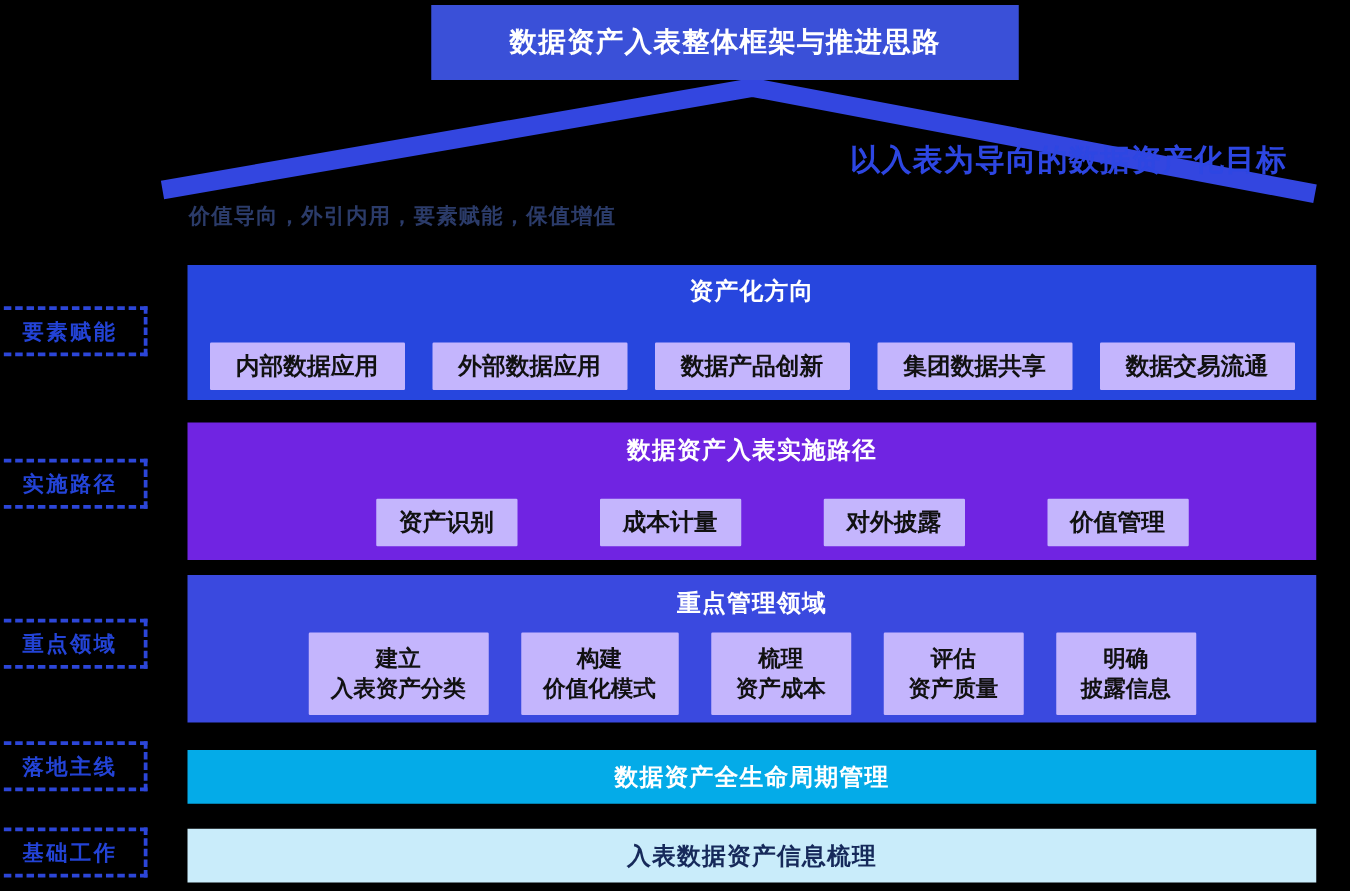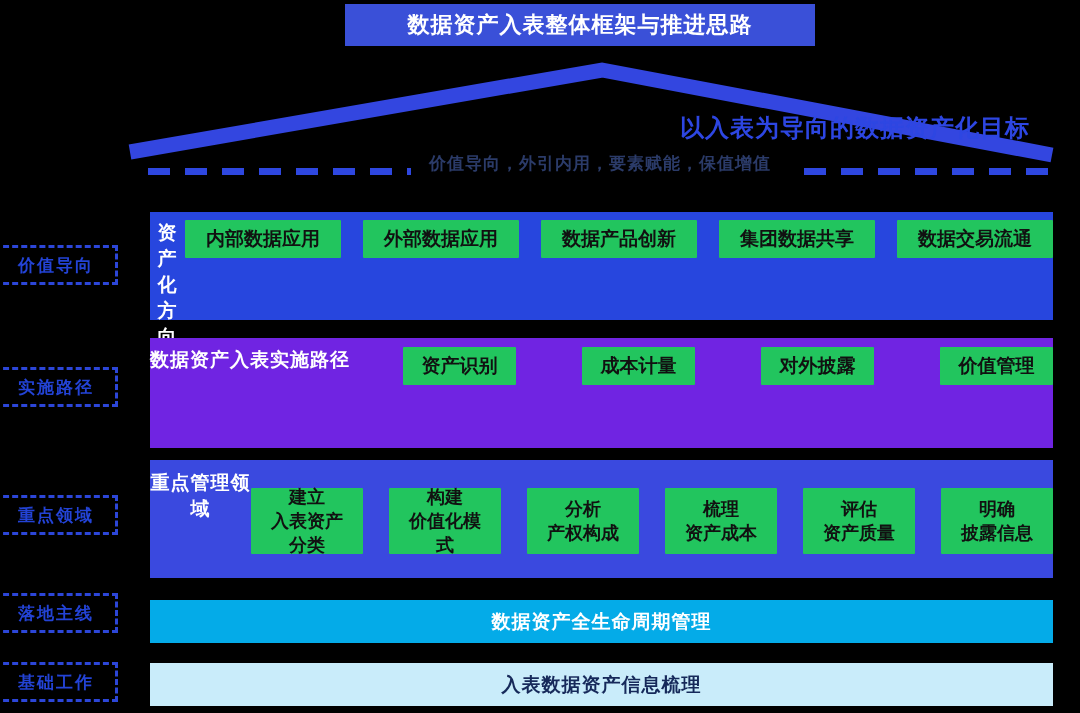--- a/index.html
+++ b/index.html
@@ -6,37 +6,37 @@
   html,body { width:1080px; height:713px; }
   body {
     position:relative;
     background:#000000;
     font-family:"Liberation Sans", sans-serif;
     overflow:hidden;
   }
 
   
   .banner {
-    position:absolute; top:4px; left:345px; width:470px; height:42px;
+    position:absolute; top:4px; left:345px; width:470px; height:60px;
     background:#3a50d8;
     display:flex; align-items:center; justify-content:center;
     color:#ffffff; font-size:22px; font-weight:bold; letter-spacing:1px;
   }
 
   
   .roof-svg { position:absolute; top:0; left:0; width:1080px; height:713px; pointer-events:none; }
 
   
   .goal-title {
     position:absolute; top:112px; left:150px; width:880px;
     text-align:right; color:#2d46e2; font-size:24px; font-weight:bold; letter-spacing:1px;
   }
   .dash-row {
-    position:absolute; top:161px; left:148px; width:904px; height:14px;
-    display:flex; align-items:flex-end;
+    position:absolute; top:161px; left:133px; width:904px; height:14px;
+    display:flex; align-items:flex-start;flex-direction:column;
   }
   .dash-seg {
     flex:1; height:7px;
     background:repeating-linear-gradient(90deg,#2e47e0 0 22px, transparent 22px 37px);
   }
   .dash-seg.right { background:repeating-linear-gradient(90deg, transparent 0 15px, #2e47e0 15px 37px); }
   .goal-subtitle {
     margin:0 18px; white-space:nowrap;
     color:#2b3b69; font-size:17px; font-weight:bold; letter-spacing:1px;
   }
@@ -45,34 +45,34 @@
   .side-label {
     position:absolute; left:-6px; width:124px; height:40px;
     border:3px dashed #2c46d8;
     display:flex; align-items:center; justify-content:center;
     color:#2343d6; font-size:17px; font-weight:bold; letter-spacing:2px;
   }
   .sl-0 { top:245px; } .sl-1 { top:367px; } .sl-2 { top:495px; }
   .sl-3 { top:593px; } .sl-4 { top:662px; }
 
   
-  .panel { position:absolute; left:150px; width:903px; display:flex; flex-direction:row; }
+  .panel { position:absolute; left:150px; width:903px; display:flex; flex-direction:column; }
   .panel-header { text-align:center; color:#ffffff; font-size:19px; font-weight:bold; letter-spacing:1px; }
 
   .row1 { top:212px; height:108px; background:#2746de; padding:8px 0 8px 0; justify-content:space-between; }
   .row2 { top:338px; height:110px; background:#7024e2; padding:9px 0 11px 0; justify-content:space-between; }
   .row3 { top:460px; height:118px; background:#3a49df; padding:10px 0 6px 0; justify-content:space-between; }
 
   .box-row { display:flex; justify-content:center; align-items:stretch; }
   .row1 .box-row { gap:22px; }
   .row2 .box-row { gap:66px; padding-left:48px; }
   .row3 .box-row { gap:26px;align-items:center; }
 
   .wbox {
-    background:#22c55e; color:#111111;
+    background:#c4b5fd; color:#111111;
     display:flex; flex-direction:column; align-items:center; justify-content:center;
     font-weight:bold; text-align:center; border-radius:1px;
   }
   .row1 .wbox { min-width:156px; height:38px; font-size:19px; padding:0 10px; }
   .row2 .wbox { min-width:113px; height:38px; font-size:19px; padding:0 10px; }
   .row3 .wbox { min-width:112px; height:66px; font-size:18px; line-height:1.35; padding:4px 18px; }
 
   .bar {
     position:absolute; left:150px; width:903px; height:43px;
     display:flex; align-items:center; justify-content:center;
@@ -93,21 +93,21 @@
 </div>
 
 <div class="goal-title">以入表为导向的数据资产化目标</div>
 <div class="dash-row">
   <div class="dash-seg"></div>
   <div class="goal-subtitle">价值导向，外引内用，要素赋能，保值增值</div>
   <div class="dash-seg right"></div>
 </div>
 
 <div class="side-label sl-0">
-    <span>价值导向</span>
+    <span>要素赋能</span>
   </div>
 <div class="side-label sl-1">
     <span>实施路径</span>
   </div>
 <div class="side-label sl-2">
     <span>重点领域</span>
   </div>
 <div class="side-label sl-3">
     <span>落地主线</span>
   </div>
@@ -141,24 +141,20 @@
   <div class="box-row">
     <div class="wbox">
       <span>建立</span>
       <span>入表资产分类</span>
     </div>
     <div class="wbox">
       <span>构建</span>
       <span>价值化模式</span>
     </div>
     <div class="wbox">
-      <span>分析</span>
-      <span>产权构成</span>
-    </div>
-    <div class="wbox">
       <span>梳理</span>
       <span>资产成本</span>
     </div>
     <div class="wbox">
       <span>评估</span>
       <span>资产质量</span>
     </div>
     <div class="wbox">
       <span>明确</span>
       <span>披露信息</span>

